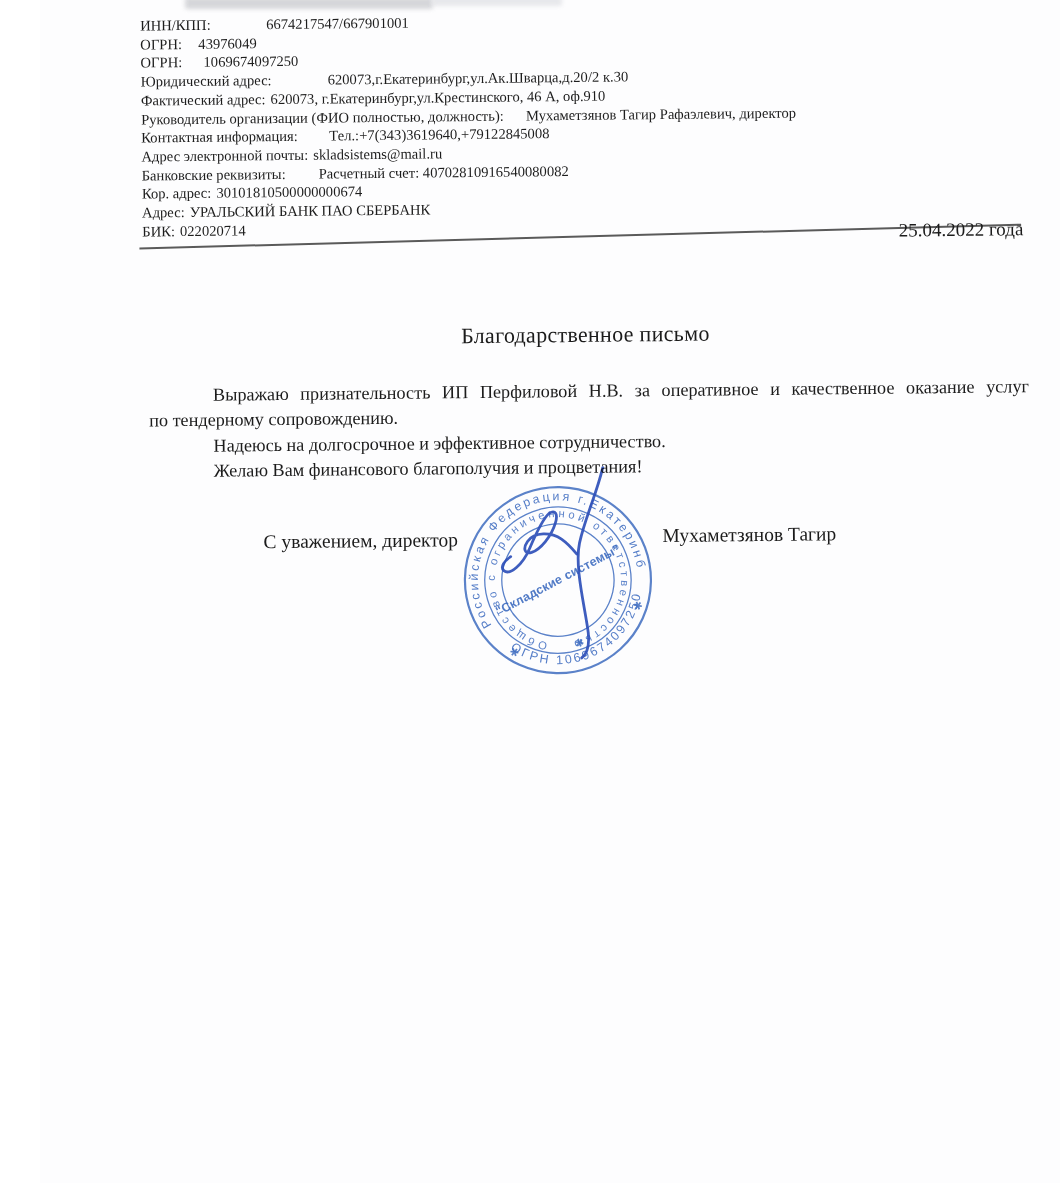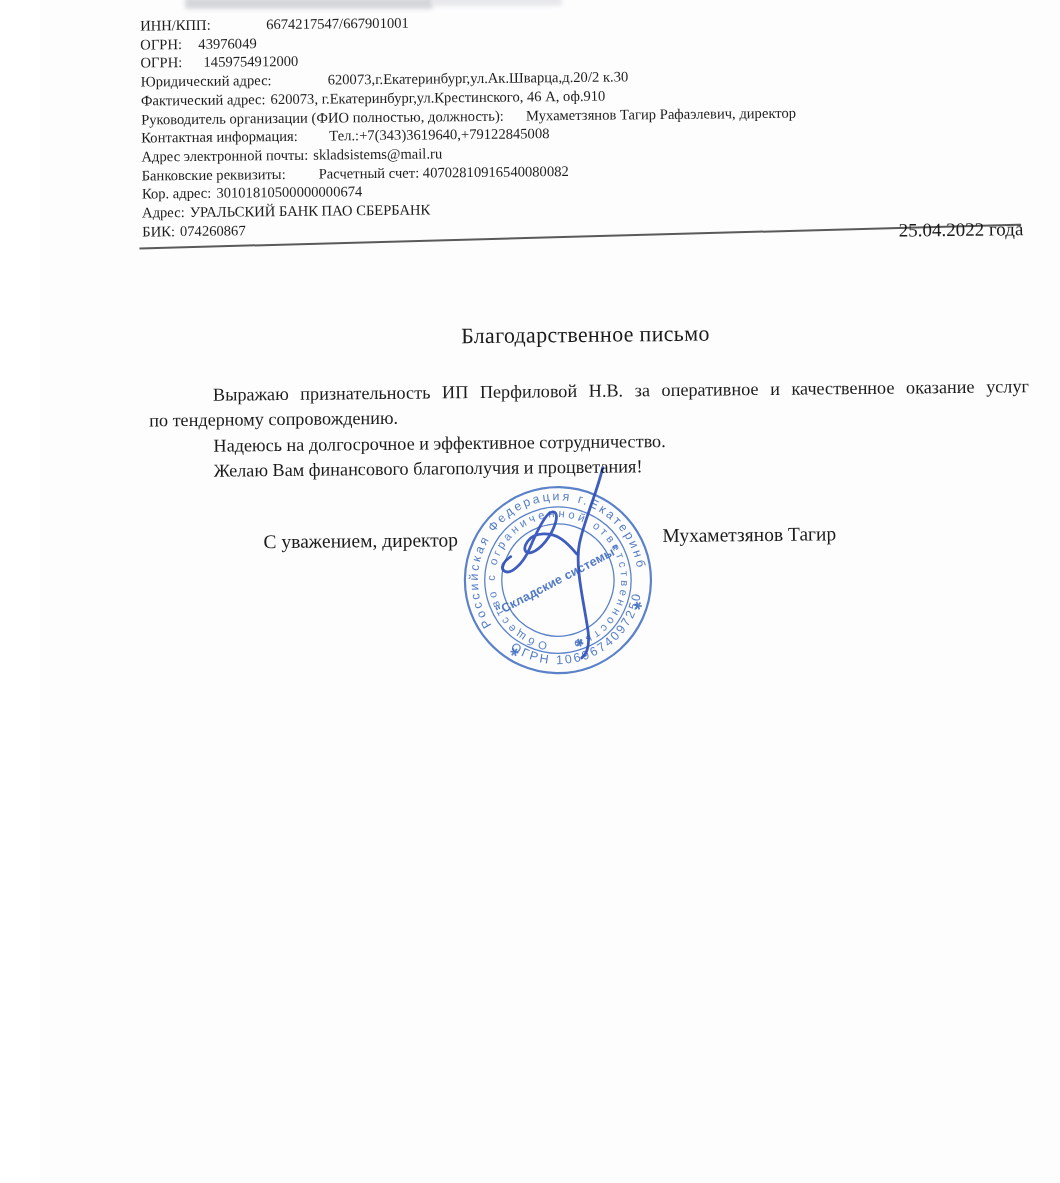--- a/index.html
+++ b/index.html
@@ -67,21 +67,21 @@
   <div class="tilt">
 
     <div class="letterhead">
       <div class="lh-row">
         <span class="lh-label w0">ИНН/КПП:</span><span class="lh-value">6674217547/667901001</span>
       </div>
       <div class="lh-row">
         <span class="lh-label w1">ОГРН:</span><span class="lh-value">43976049</span>
       </div>
       <div class="lh-row">
-        <span class="lh-label w2">ОГРН:</span><span class="lh-value">1459754912000</span>
+        <span class="lh-label w2">ОГРН:</span><span class="lh-value">1069674097250</span>
       </div>
       <div class="lh-row">
         <span class="lh-label w3">Юридический адрес:</span><span class="lh-value">620073,г.Екатеринбург,ул.Ак.Шварца,д.20/2 к.30</span>
       </div>
       <div class="lh-row">
         <span class="lh-label">Фактический адрес:</span><span class="lh-value">620073, г.Екатеринбург,ул.Крестинского, 46 А, оф.910</span>
       </div>
       <div class="lh-row">
         <span class="lh-label w5">Руководитель организации (ФИО полностью, должность):</span><span class="lh-value">Мухаметзянов Тагир Рафаэлевич, директор</span>
       </div>
@@ -94,21 +94,21 @@
       <div class="lh-row">
         <span class="lh-label w8">Банковские реквизиты:</span><span class="lh-value">Расчетный счет: 40702810916540080082</span>
       </div>
       <div class="lh-row">
         <span class="lh-label">Кор. адрес:</span><span class="lh-value">30101810500000000674</span>
       </div>
       <div class="lh-row">
         <span class="lh-label">Адрес:</span><span class="lh-value">УРАЛЬСКИЙ БАНК ПАО СБЕРБАНК</span>
       </div>
       <div class="lh-row">
-        <span class="lh-label">БИК:</span><span class="lh-value">074260867</span>
+        <span class="lh-label">БИК:</span><span class="lh-value">022020714</span>
       </div>
     </div>
 
     <div class="divider"></div>
     <div class="date">25.04.2022 года</div>
 
     <div class="title">Благодарственное письмо</div>
 
     <div class="body-text">
       <span class="line-just">Выражаю признательность ИП Перфиловой Н.В. за оперативное и качественное оказание услуг</span>

